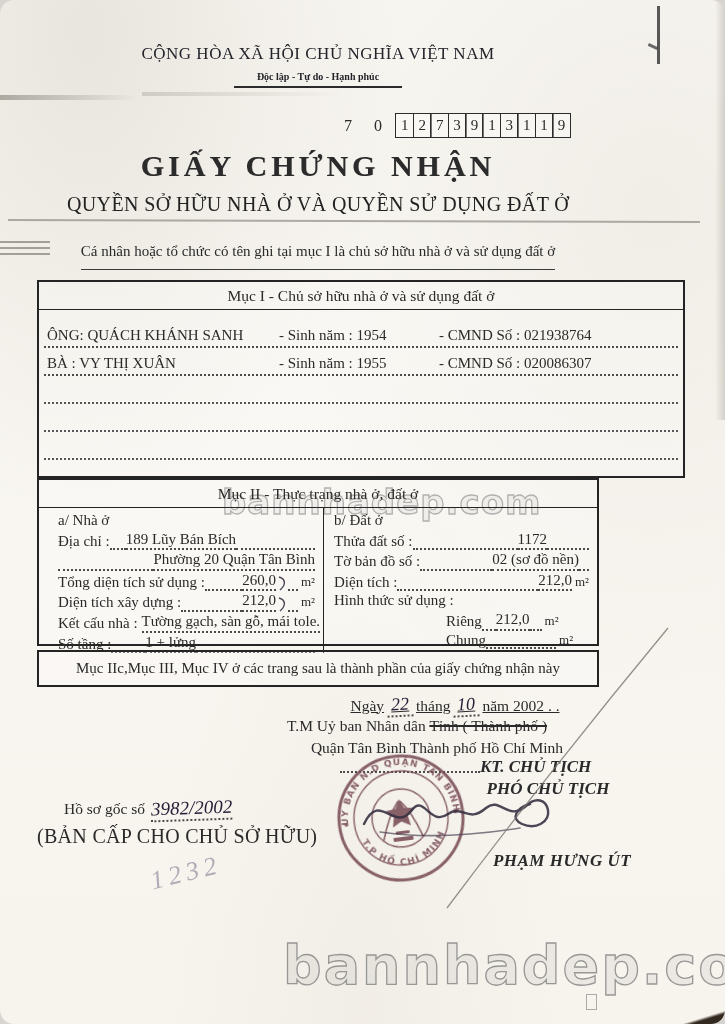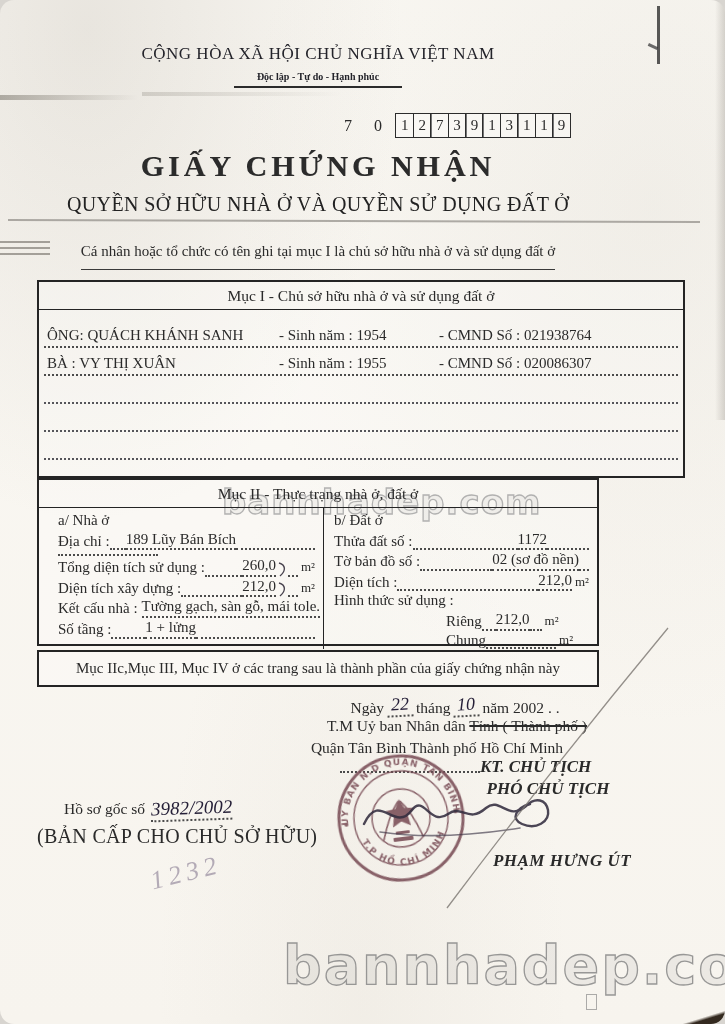--- a/index.html
+++ b/index.html
@@ -47,24 +47,24 @@
   .col-b{flex:1;padding:3px 8px 0 10px;box-sizing:border-box;}
   .frow{display:flex;align-items:flex-end;font-size:15px;line-height:18.6px;white-space:nowrap;}
   .dots{border-bottom:2px dotted #4b4b4b;height:4px;}
   .dots.grow{flex:1;}
   .on-dots{border-bottom:2px dotted #4b4b4b;}
   .unit{font-size:13px;margin-left:3px;}
   .indent{padding-left:112px;}
   .box3{left:37px;top:650px;width:562px;height:37px;display:flex;align-items:center;justify-content:center;font-size:15px;}
   
   .sign-line{font-size:15.5px;}
-  .date-line{left:295px;top:694px;width:320px;display:flex;justify-content:center;align-items:flex-end;gap:3px;}
+  .date-line{left:295px;top:694px;width:320px;display:flex;justify-content:center;align-items:center;gap:3px;text-decoration:underline;}
   .hw{font-style:italic;font-size:18px;color:#262038;transform:rotate(-3deg);display:inline-block;}
   .hw-underline{border-bottom:2px dotted #4b4b4b;padding:0 4px;}
-  .tm-line{left:287px;top:717px;width:300px;text-align:right;}
+  .tm-line{left:287px;top:717px;width:300px;text-align:left;}
   .struck{text-decoration:line-through;text-decoration-thickness:1.6px;}
   .auth2{left:287px;top:739px;width:300px;text-align:center;}
   .kt-line{left:340px;top:757px;width:268px;display:flex;align-items:flex-end;font-size:17px;font-weight:bold;font-style:italic;}
   .kt-line .dots{width:140px;margin-bottom:4px;}
   .pho-line{left:468px;top:779px;width:160px;text-align:center;font-size:17px;font-weight:bold;font-style:italic;}
   .signer{left:482px;top:851px;width:160px;text-align:center;font-size:17px;font-weight:bold;font-style:italic;letter-spacing:.5px;}
   .file-line{left:64px;top:797px;font-size:15.5px;display:flex;align-items:baseline;}
   .file-hw{font-style:italic;font-size:19px;color:#262038;margin-left:6px;transform:rotate(-2deg);border-bottom:2px dotted #4b4b4b;}
   .copy-note{left:37px;top:825px;font-size:20px;letter-spacing:.3px;}
   .pencil{left:150px;top:858px;font-size:26px;font-style:italic;color:rgba(85,70,105,.42);transform:rotate(-14deg);letter-spacing:5px;}
@@ -158,20 +158,21 @@
       <div class="col-a">
         <div class="frow">a/ Nhà ở</div>
         <div class="frow">
           <span>Địa chỉ :</span>
           <span class="dots" style="width:16px"></span>
           <span class="on-dots">189 Lũy Bán Bích</span>
           <span class="dots grow"></span>
         </div>
         <div class="frow">
           <span class="dots" style="width:100px"></span>
+          <span class="on-dots">Phường 20 Quận Tân Bình</span>
         </div>
         <div class="frow">
           <span>Tổng diện tích sử dụng :</span>
           <span class="dots grow"></span>
           <span class="on-dots">260,0</span>
           <svg class="pen-mark" width="10" height="15" viewBox="0 0 10 15">
               <path d="M2,1 C9,3 9,9 3,14" stroke="#4a4450" stroke-width="1.4" fill="none"></path>
             </svg>
           <span class="dots" style="width:10px"></span>
           <span class="unit">m²</span>

